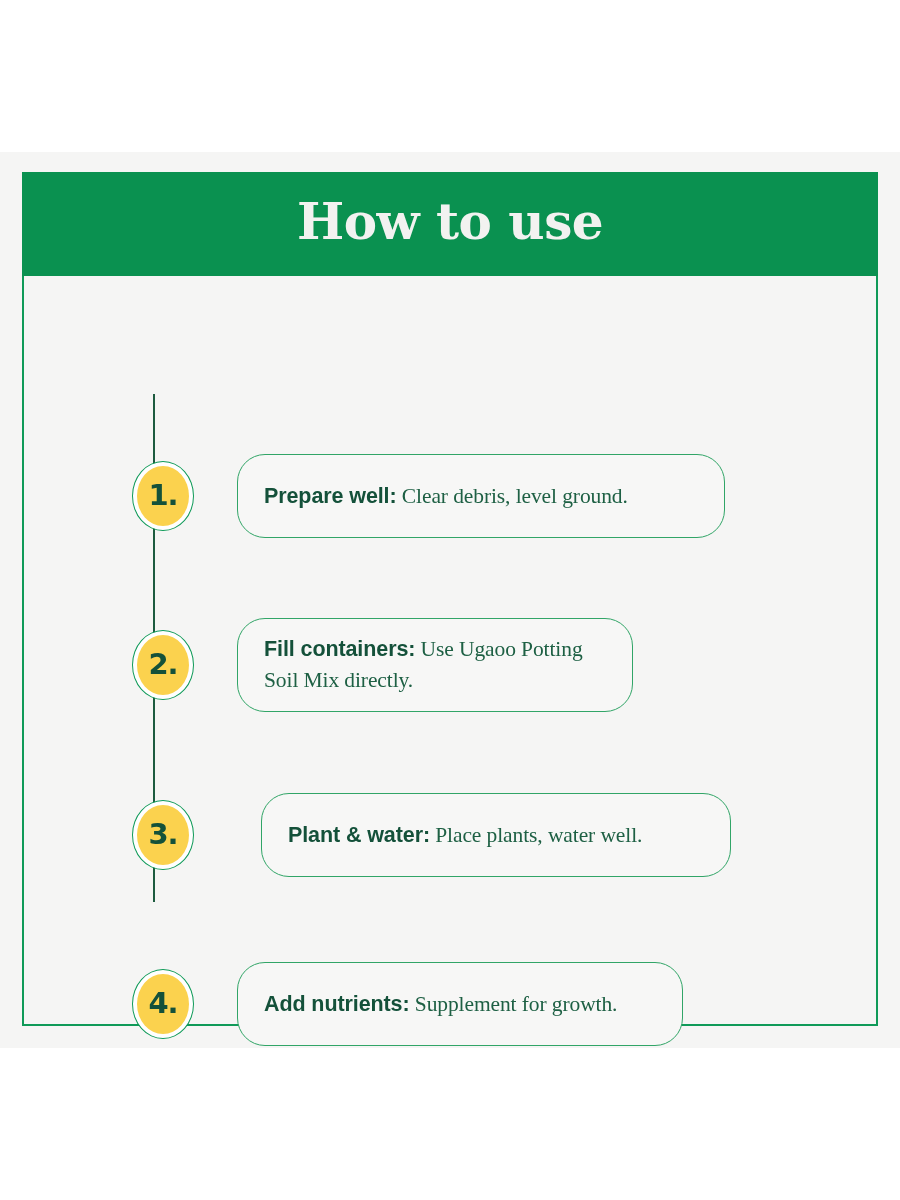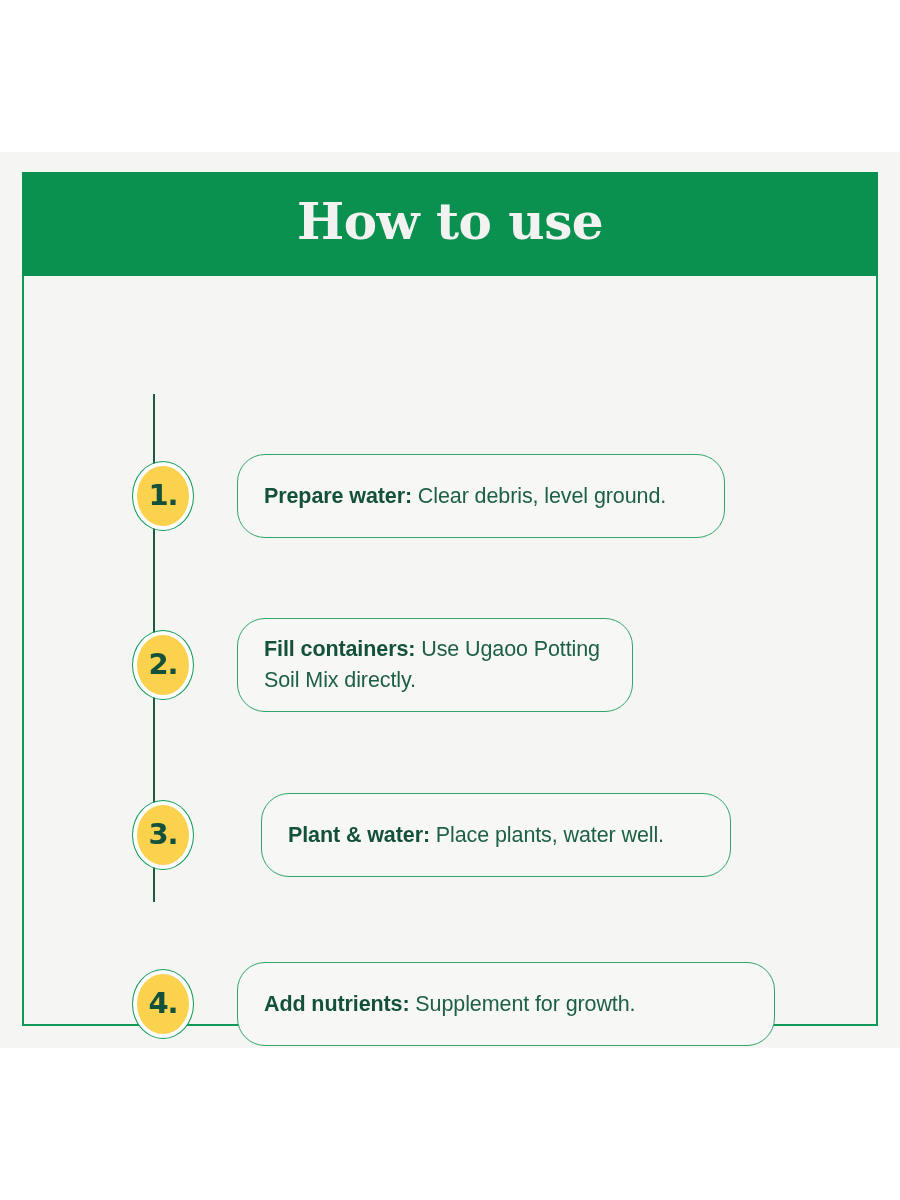--- a/index.html
+++ b/index.html
@@ -129,38 +129,39 @@
     border-radius:28px;
     background:#f7f7f6;
     display:flex;
     align-items:center;
     padding:0 26px;
     min-height:84px;
   }
   .pill-1 { width:488px; }
   .pill-2 { width:396px; min-height:94px; }
   .pill-3 { width:470px;margin-left:24px; }
-  .pill-4 { width:538px; }
+  .pill-4 { width:446px; }
 
   .pill-text {
     font-family:"Liberation Sans", sans-serif;
     font-size:21.5px;
     line-height:1.42;
     color:#1c5a40;
     letter-spacing:-0.1px;
   }
 
   .pill-label {
     font-weight:700;
     color:#14513a;
   }
 
   .pill-body {
     font-weight:400;
     color:#1e6044;
+    font-family:Liberation Serif, serif;
   }
 </style>
 </head>
 <body>
 
 <div id="page">
 
   <div class="grey-band"></div>
 
   <div class="card">
@@ -174,21 +175,21 @@
       <div class="connector"></div>
 
       <div class="step step-1">
         <div class="badge">
           <div class="badge-disc">
             <span class="badge-num">1.</span>
           </div>
         </div>
         <div class="pill pill-1">
           <div class="pill-text">
-            <span class="pill-label">Prepare water:</span><span class="pill-body"> Clear debris, level ground.</span>
+            <span class="pill-label">Prepare well:</span><span class="pill-body"> Clear debris, level ground.</span>
           </div>
         </div>
       </div>
 
       <div class="step step-2">
         <div class="badge">
           <div class="badge-disc">
             <span class="badge-num">2.</span>
           </div>
         </div>

